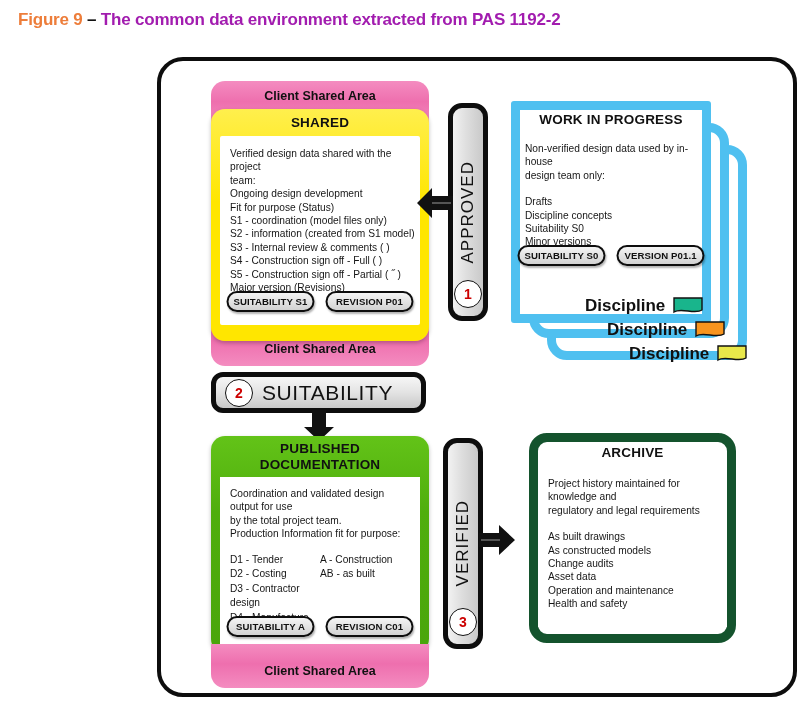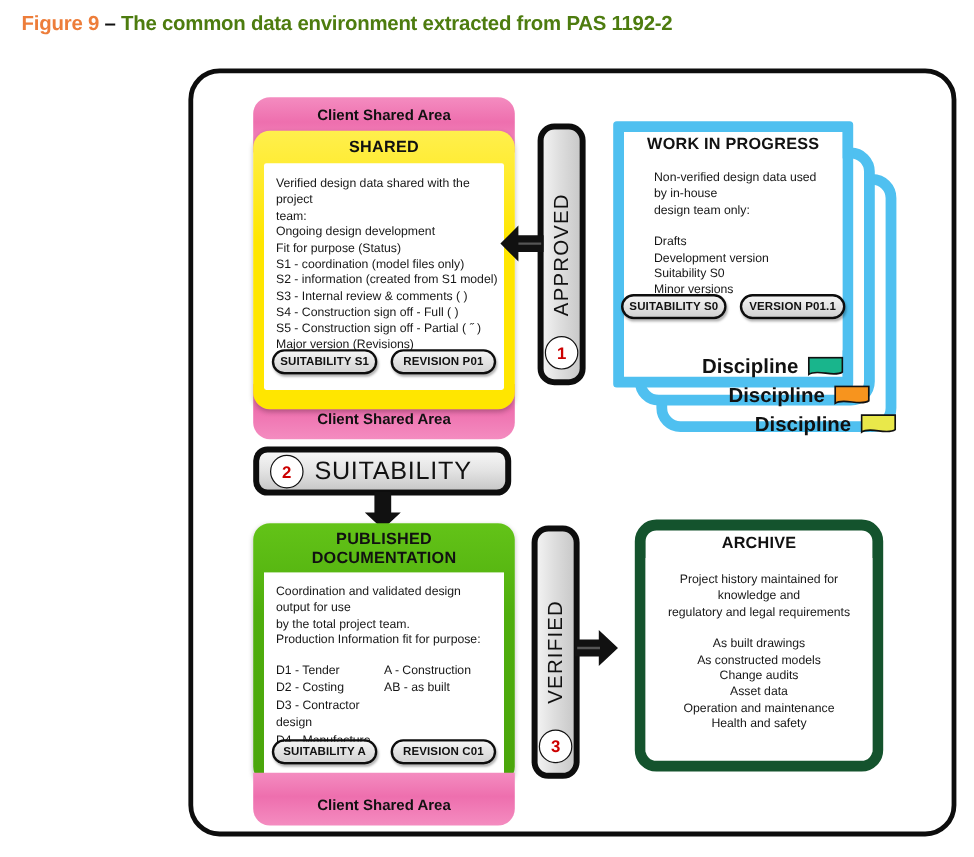--- a/index.html
+++ b/index.html
@@ -9,21 +9,21 @@
     color:#1a1a1a;
   }
 
   
   #figure-caption{
     position:absolute;left:18px;top:10px;
     font-size:17px;font-weight:bold;letter-spacing:-0.2px;white-space:nowrap;
   }
   #figure-caption .fig-num{color:#ED7D3A;}
   #figure-caption .fig-dash{color:#111;}
-  #figure-caption .fig-text{color:#4d7c0f;}
+  #figure-caption .fig-text{color:#a21caf;}
 
   
   #diagram-frame{
     position:absolute;left:157px;top:57px;width:640px;height:640px;
     border:4px solid #0d0d0d;border-radius:26px;background:#fff;
     box-sizing:border-box;
   }
 
   
   .band{
@@ -84,21 +84,21 @@
   }
   #wip-layer-3{left:36px;top:44px;}
   #wip-layer-2{left:18px;top:22px;}
   #wip-card{
     position:absolute;left:0;top:0;width:200px;height:222px;
     border:9px solid #4FC0F0;border-radius:3px;background:#fff;
     box-sizing:border-box;padding:0;
   }
   #wip-card .card-title{margin-top:2px;}
   #wip-card .card-body{
-    margin:4px 0 0 0;height:160px;padding:10px 9px 0 25px;
+    margin:4px 0 0 0;height:160px;padding:10px 9px 0 5px;
   }
   .disc-row{
     position:absolute;display:flex;align-items:center;gap:8px;
     font-size:17px;font-weight:bold;color:#111;
   }
   .flag{width:30px;height:18px;display:block;}
 
   
   #approved-band{
     left:287px;top:42px;width:40px;height:218px;
@@ -148,21 +148,21 @@
     background:linear-gradient(90deg,#f2f2f2 0%,#dedede 45%,#c9c9c9 100%);
   }
 
   
   #archive-card{
     position:absolute;left:368px;top:372px;width:207px;height:210px;
     border:9px solid #14532d;border-radius:18px;background:#fff;
     box-sizing:border-box;
   }
   #archive-card .card-title{margin-top:3px;}
-  #archive-card .card-body{margin-top:4px;height:162px;padding:12px 10px 0 10px;text-align:center;}
+  #archive-card .card-body{margin-top:4px;height:162px;padding:12px 10px 0 10px;}
 
   
   .arrow-svg{position:absolute;}
   .blank-line{height:13px;}
 </style>
 </head>
 <body>
 
 <div id="figure-caption">
   <span class="fig-num">Figure 9</span><span class="fig-dash"> – </span><span class="fig-text">The common data environment extracted from PAS 1192-2</span>
@@ -206,21 +206,21 @@
     <div class="wip-layer" id="wip-layer-3"></div>
     <div class="wip-layer" id="wip-layer-2"></div>
 
     <div id="wip-card">
       <div class="card-title">WORK IN PROGRESS</div>
       <div class="card-body">
         <div>Non-verified design data used by in-house</div>
         <div>design team only:</div>
         <div class="blank-line"></div>
         <div>Drafts</div>
-        <div>Development version</div>
+        <div>Discipline concepts</div>
         <div>Suitability S0</div>
         <div>Minor versions</div>
 
         <div class="pill-row" style="bottom:26px;">
           <div class="pill">SUITABILITY S0</div>
           <div class="pill">VERSION P01.1</div>
         </div>
       </div>
     </div>
 

